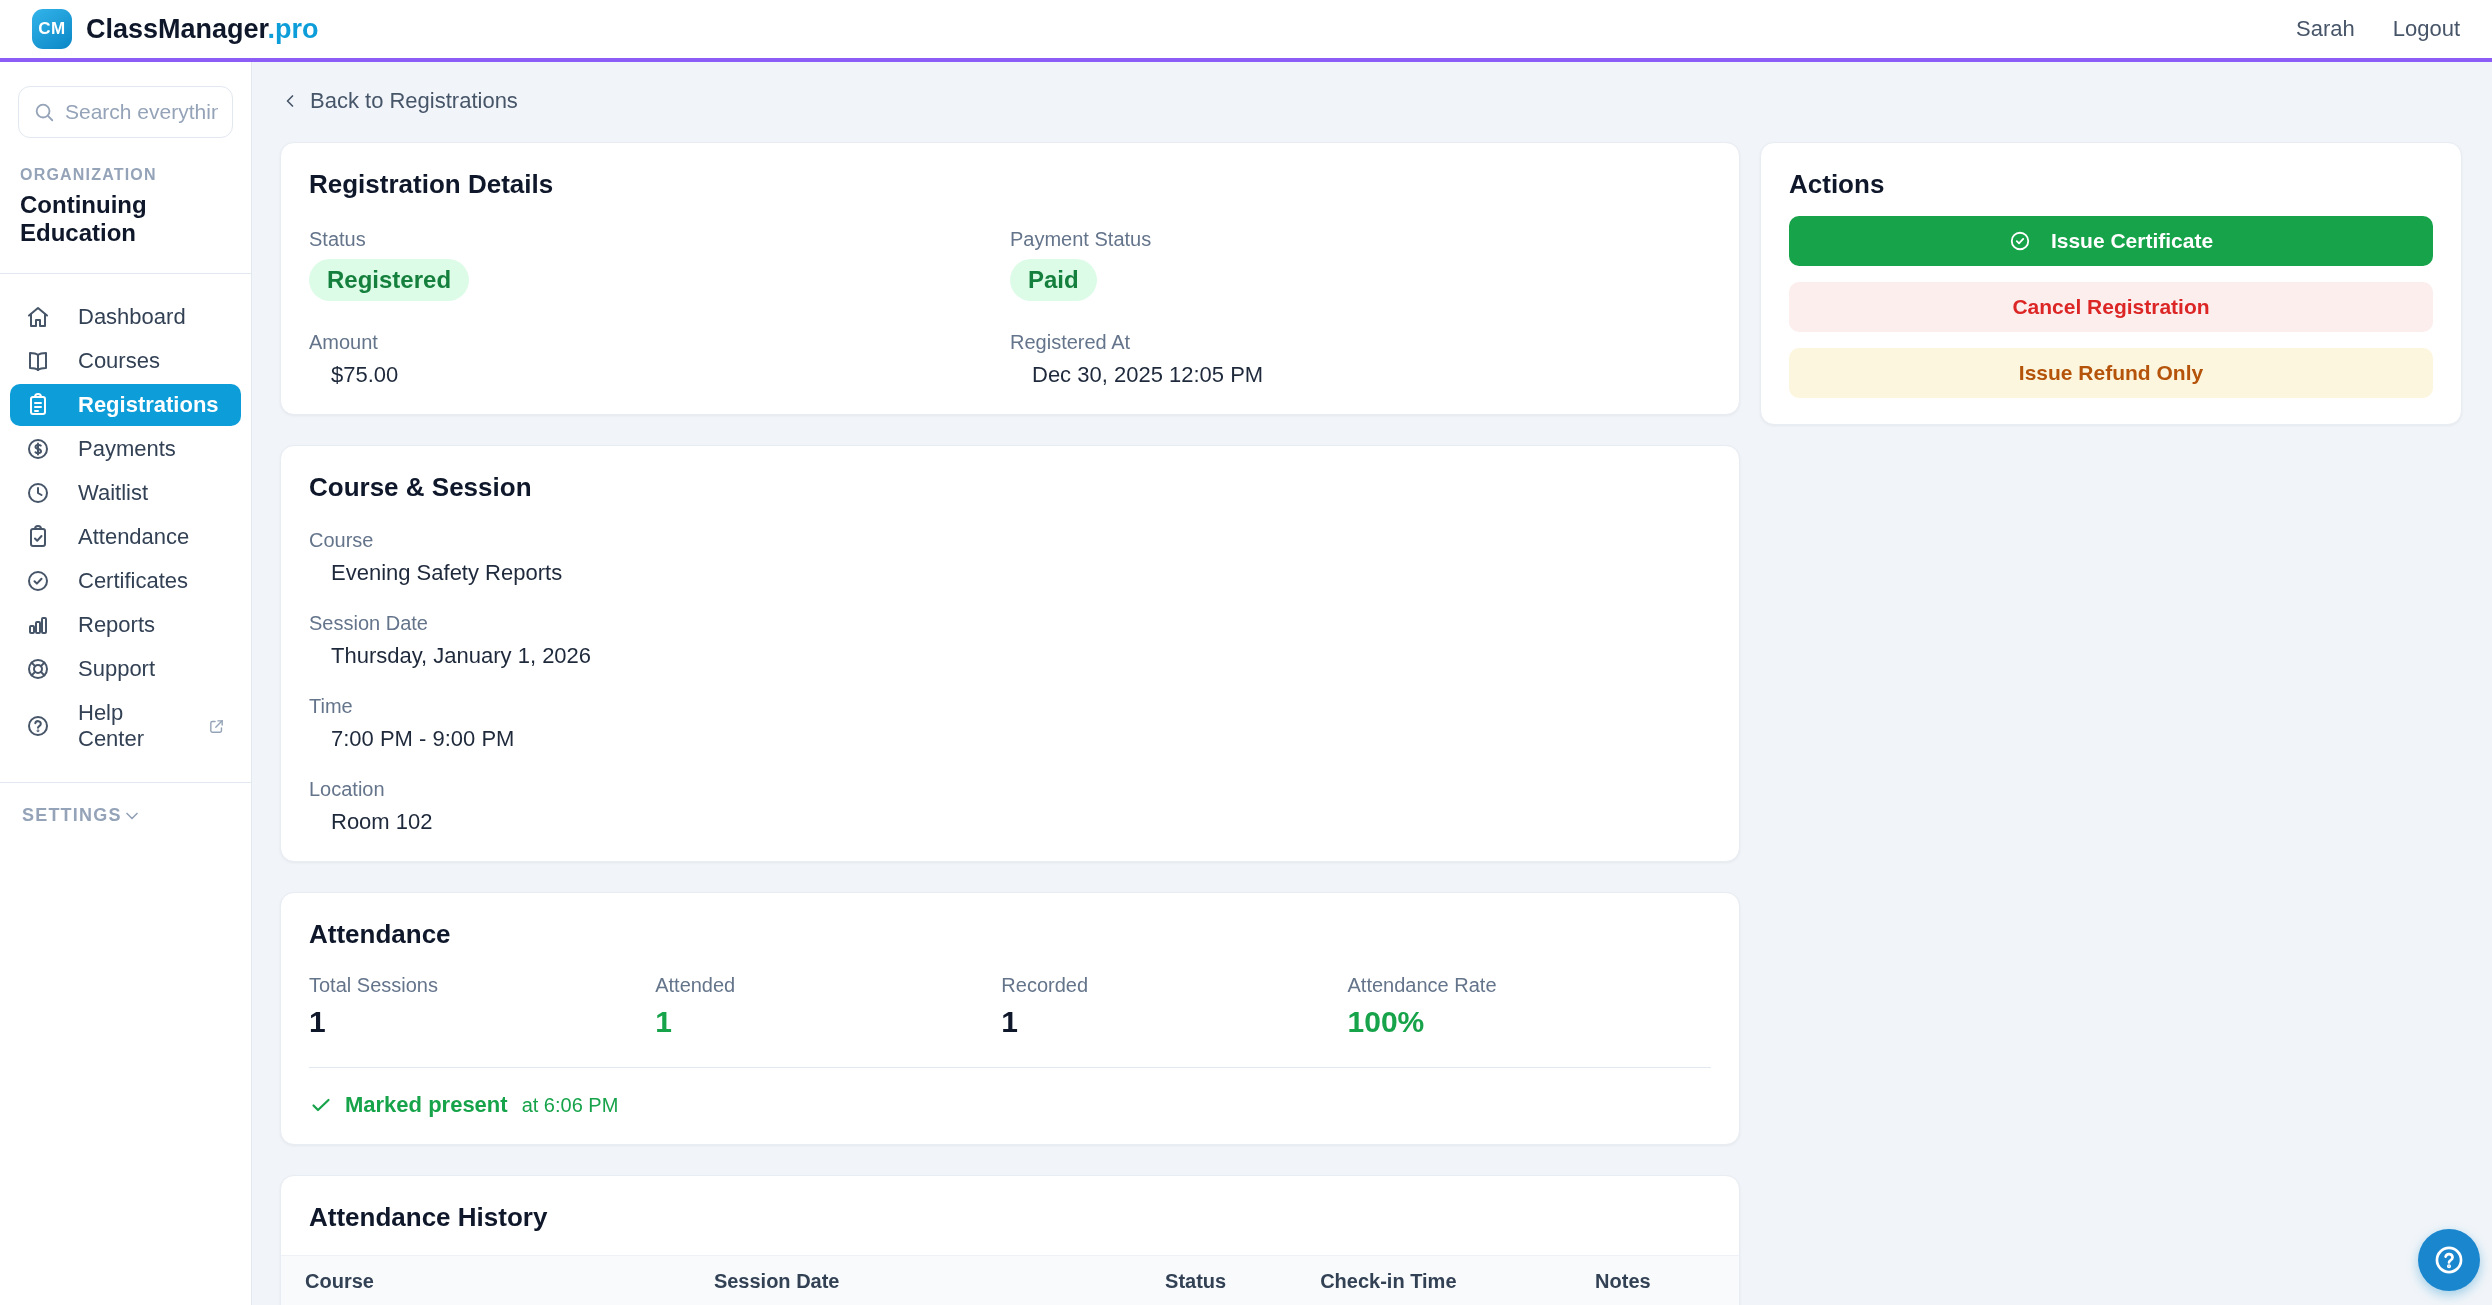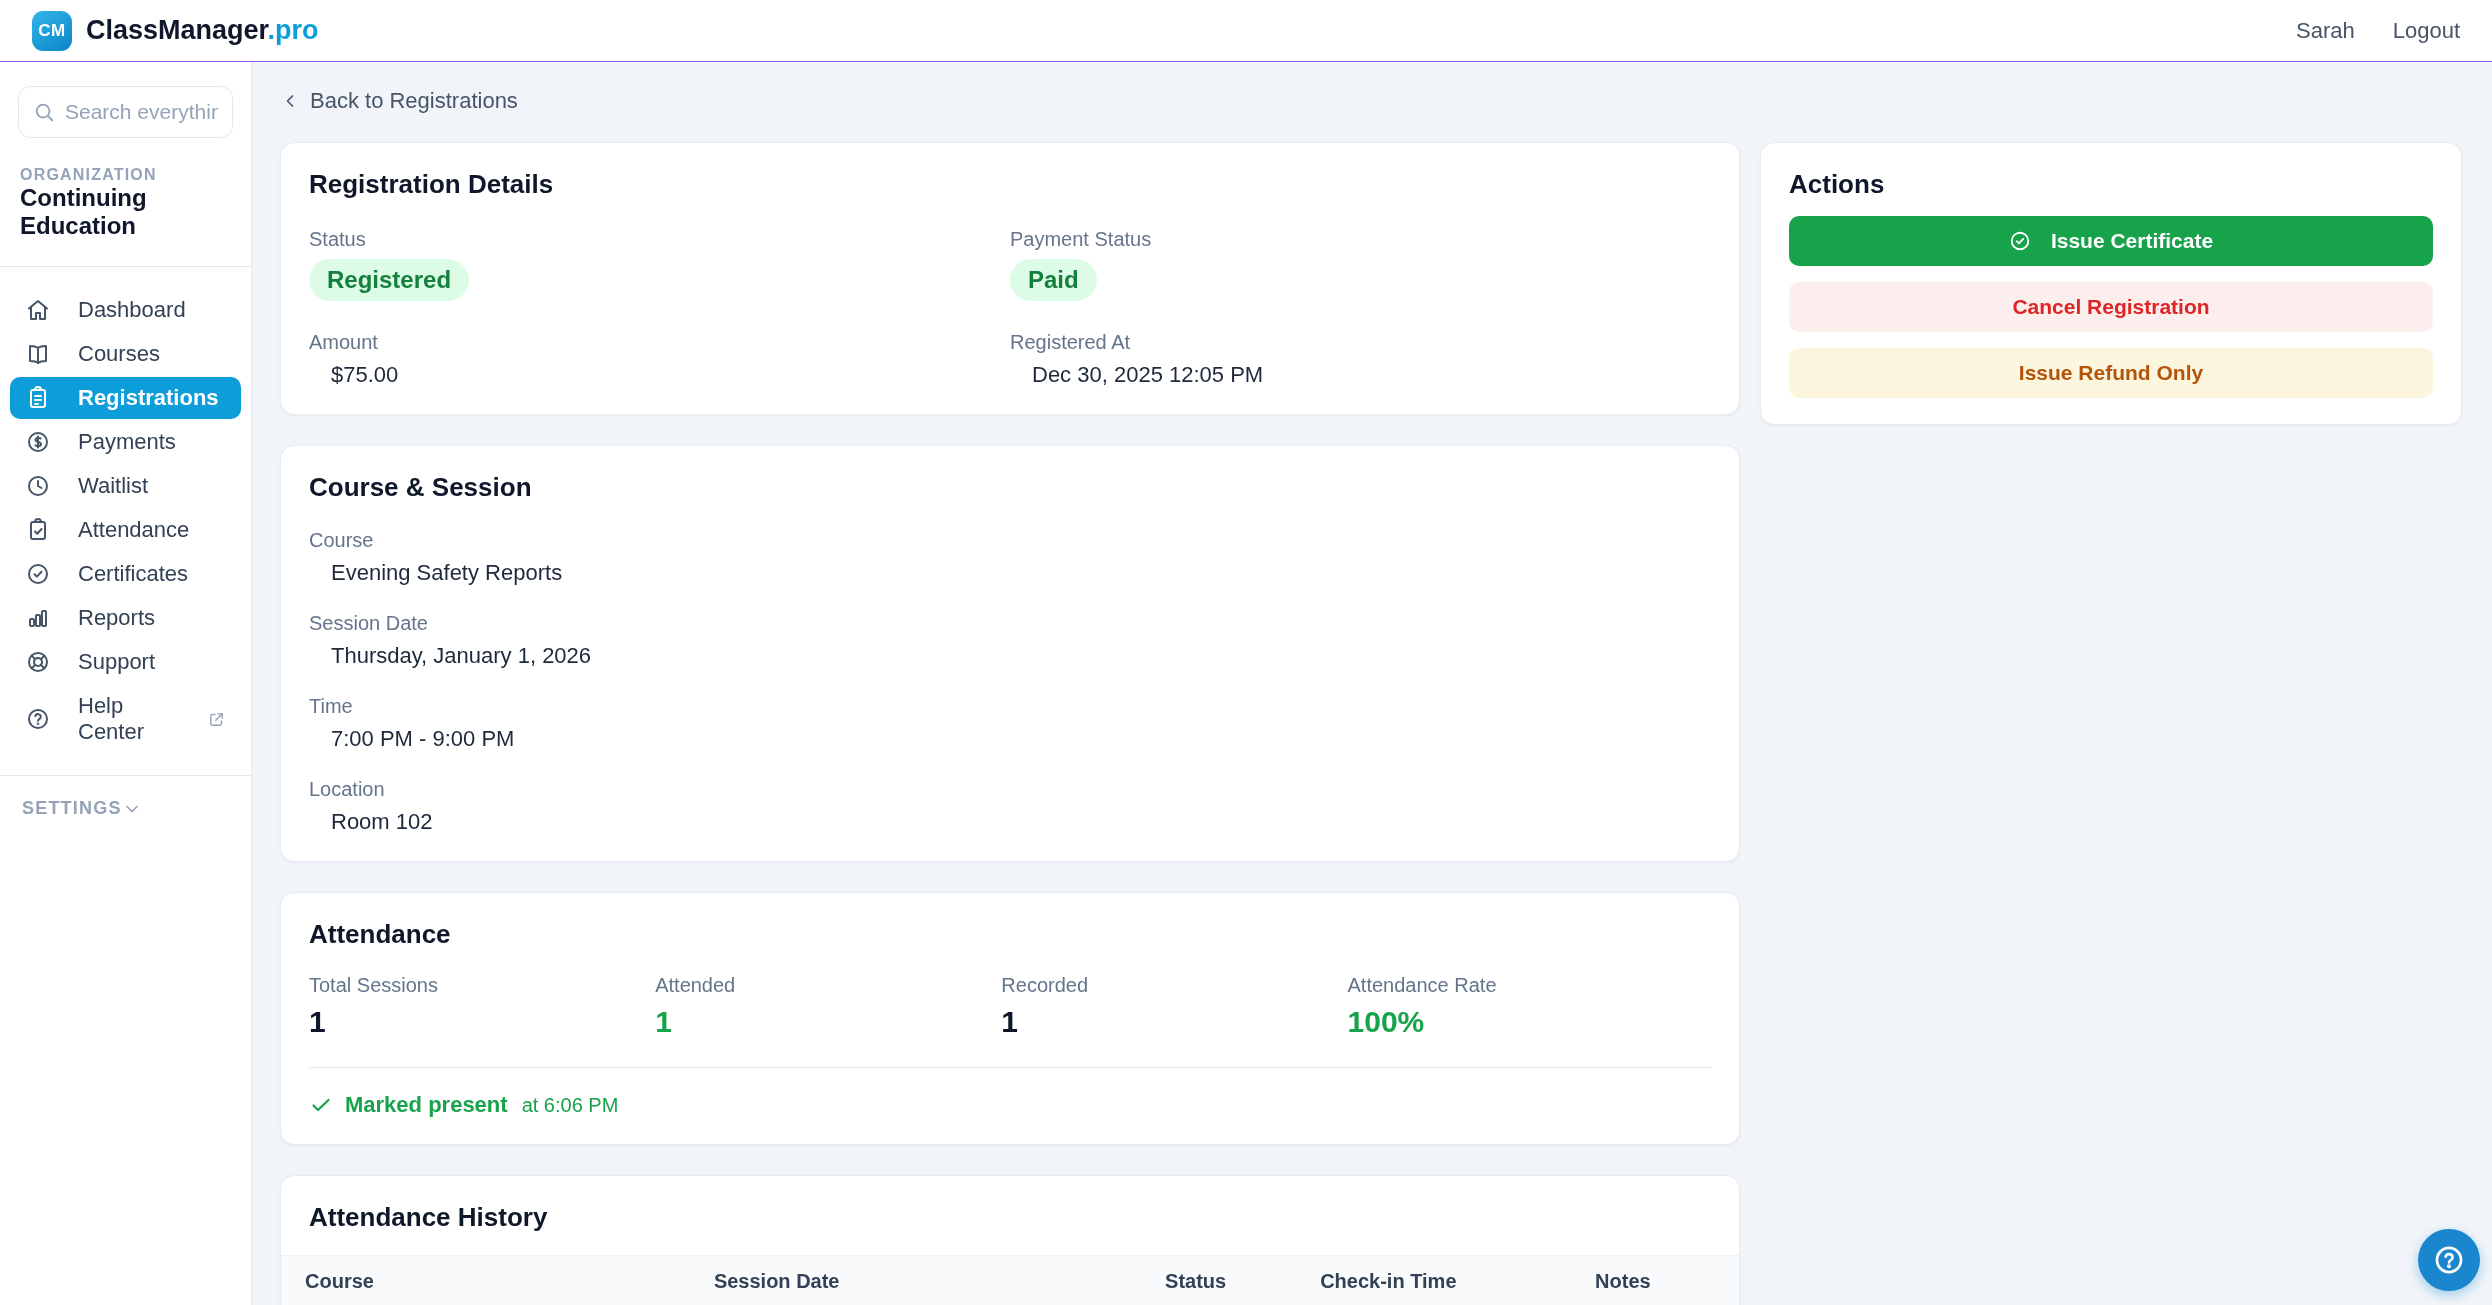--- a/index.html
+++ b/index.html
@@ -6,21 +6,21 @@
   html,body { width:2492px; height:1305px; overflow:hidden; }
   body {
     font-family:"Liberation Sans","DejaVu Sans",sans-serif;
     background:var(--page-bg,#f1f5f9);
     color:#1e293b;
   }
   svg { display:block; }
 
   
   .topbar {
-    height:62px; background:#fff; border-bottom:1px solid #8b5cf6;
+    height:62px; background:#fff; border-bottom:4px solid #8b5cf6;
     display:flex; align-items:center; justify-content:space-between;
     padding:0 32px;
   }
   .brand { display:flex; align-items:center; gap:14px; cursor:pointer; }
   .brand-tile {
     width:40px; height:40px; border-radius:11px;
     background:linear-gradient(145deg,#33b4ea,#0a86c6);
     color:#fff; font-weight:bold; font-size:17px;
     display:flex; align-items:center; justify-content:center;
     letter-spacing:.5px;
@@ -42,21 +42,21 @@
     margin:0 18px 28px; height:52px; border:1.5px solid #e2e8f0;
     border-radius:12px; display:flex; align-items:center; gap:10px; padding:0 14px;
     color:#94a3b8;
   }
   .search-box input {
     border:none; outline:none; width:100%; font-size:21px;
     font-family:inherit; color:#334155; background:transparent;
   }
   .search-box input::placeholder { color:#94a3b8; }
   .org-block { padding:0 20px 4px; }
-  .org-label { font-size:16px; font-weight:700; letter-spacing:1.2px; color:#94a3b8; margin-bottom:0; }
+  .org-label { font-size:16px; font-weight:700; letter-spacing:1.2px; color:#94a3b8; margin-bottom:7px; }
   .org-name { font-size:24px; font-weight:700; color:#0f172a; }
   .side-divider { border:none; border-top:1px solid #e2e8f0; margin:22px 0; }
   .nav { padding:0 10px; }
   .nav-item {
     display:flex; align-items:center; gap:28px;
     padding:8px 16px; margin-bottom:2px; border-radius:10px;
     font-size:22px; font-weight:500; color:#334155; cursor:pointer;
   }
   .nav-item .nicon { color:#475569; flex-shrink:0; }
   .nav-item.active { background:var(--accent,#0d9dd9); color:#fff; font-weight:700; }

